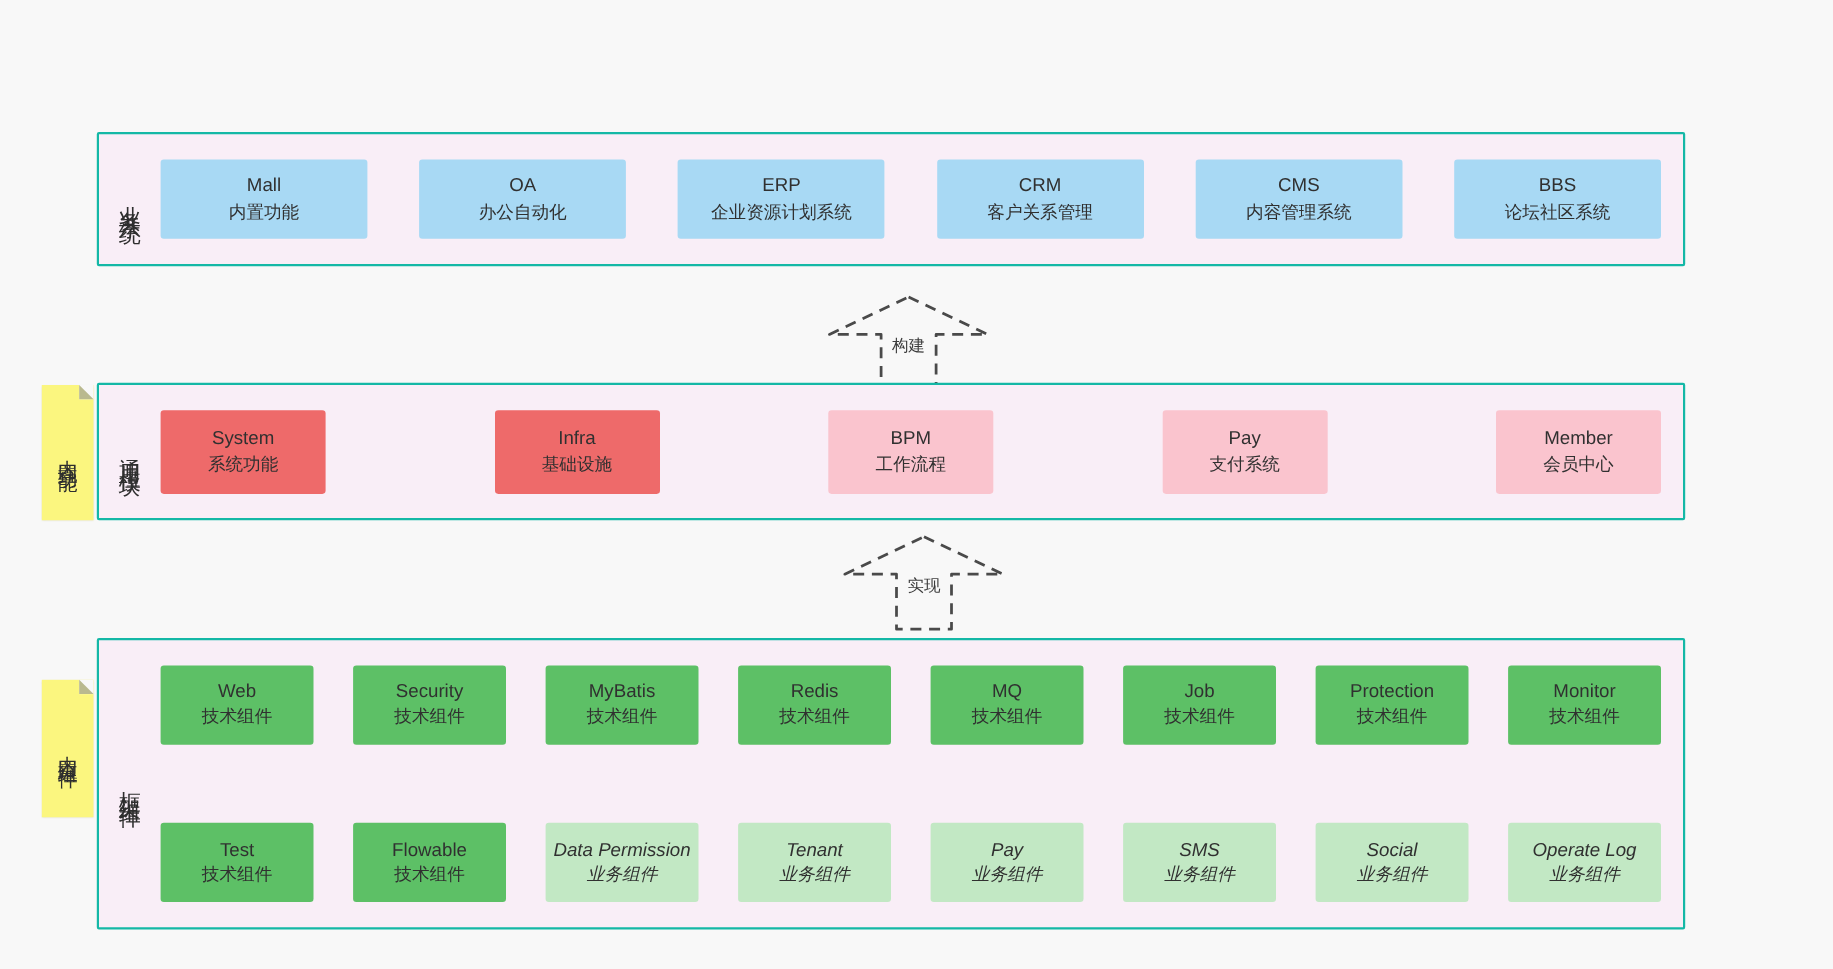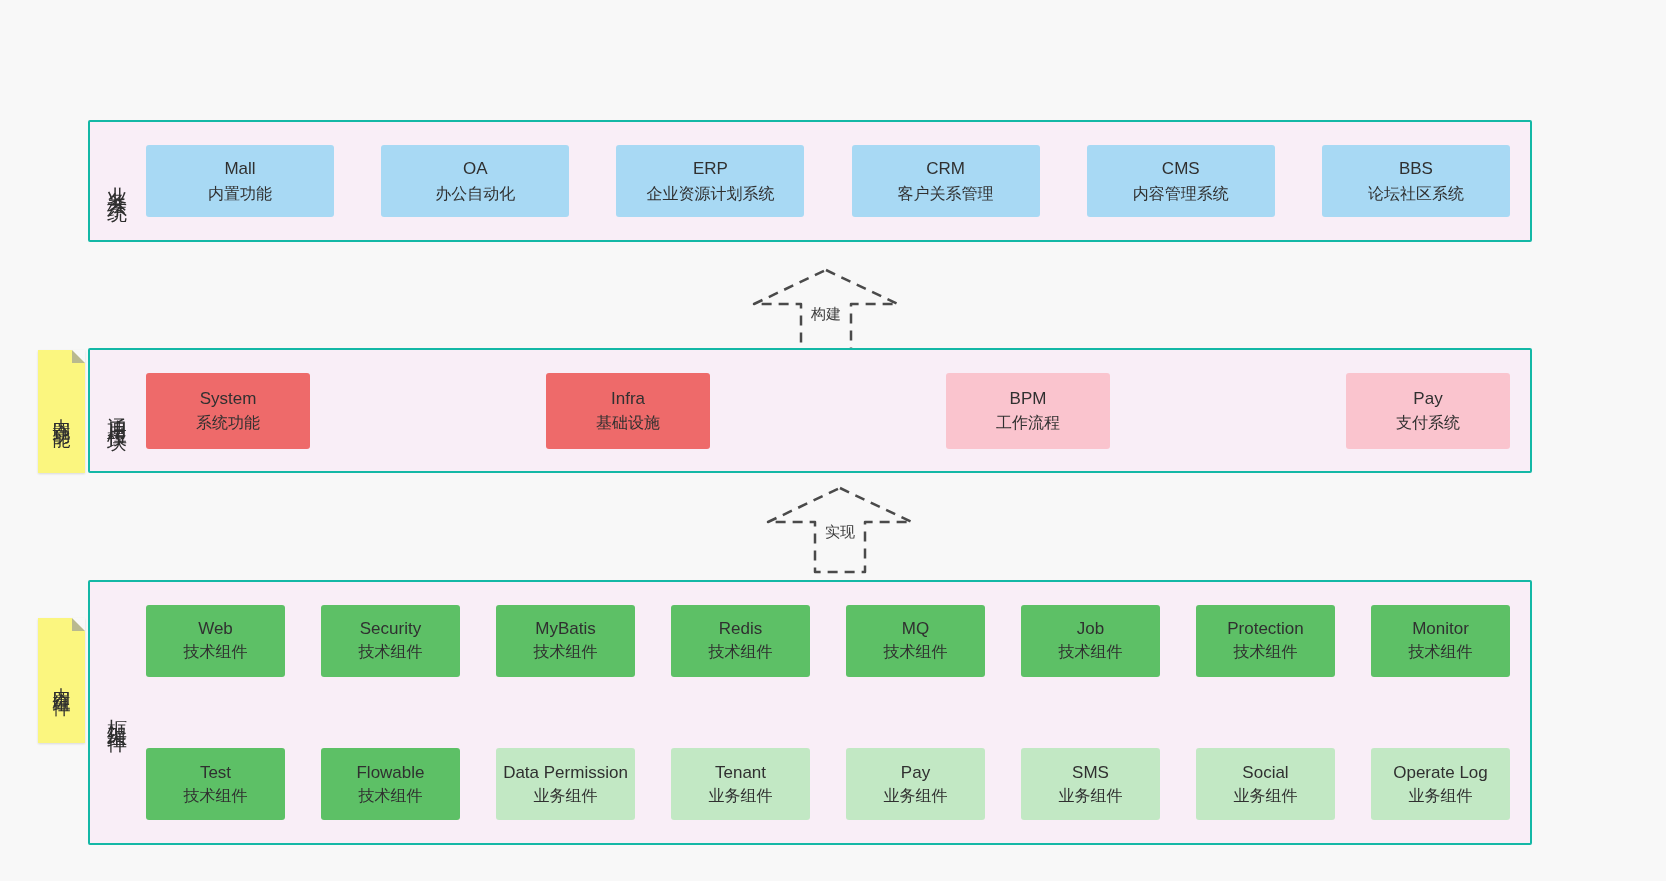--- a/index.html
+++ b/index.html
@@ -72,28 +72,28 @@
     line-height: 1.45;
     font-size: 17px;
     color: #303030;
     box-sizing: border-box;
     padding: 2px 6px;
   }
   .box .t { font-size: 17px; }
   .box .s { font-size: 16px; }
 
   .box-wide  { width: 188px; height: 72px; }
-  .box-mid   { width: 164px; height: 76px; }
+  .box-mid   { width: 150px; height: 76px; }
   .box-small { width: 139px; height: 72px; line-height: 1.35; }
 
   .blue       { background: #a8d9f4; }
   .red        { background: #ee6a6a; }
   .pink       { background: #fac4ce; }
   .green      { background: #5dc066; }
-  .lightgreen { background: #c2e8c4; }
+  .lightgreen { background: #c2e8c4; font-style: italic; }
 
   
   .sticky {
     position: absolute;
     left: 38px;
     width: 47px;
     background: #fbf67f;
     display: flex;
     align-items: center;
     justify-content: center;
@@ -194,20 +194,24 @@
         <div class="s">基础设施</div>
       </div>
       <div class="box box-mid pink">
         <div class="t">BPM</div>
         <div class="s">工作流程</div>
       </div>
       <div class="box box-mid pink">
         <div class="t">Pay</div>
         <div class="s">支付系统</div>
       </div>
+      <div class="box box-mid pink">
+        <div class="t">Member</div>
+        <div class="s">会员中心</div>
+      </div>
     </div>
   </section>
 
   <div class="arrow arrow-implement">
     <svg viewBox="0 0 148 88">
       <polygon points="74,2 146,36 99,36 99,86 49,86 49,36 2,36" fill="none" stroke="#4a4a4a" stroke-width="2.5" stroke-dasharray="10 7" stroke-linejoin="round"></polygon>
     </svg>
     <span class="arrow-label">实现</span>
   </div>
 

